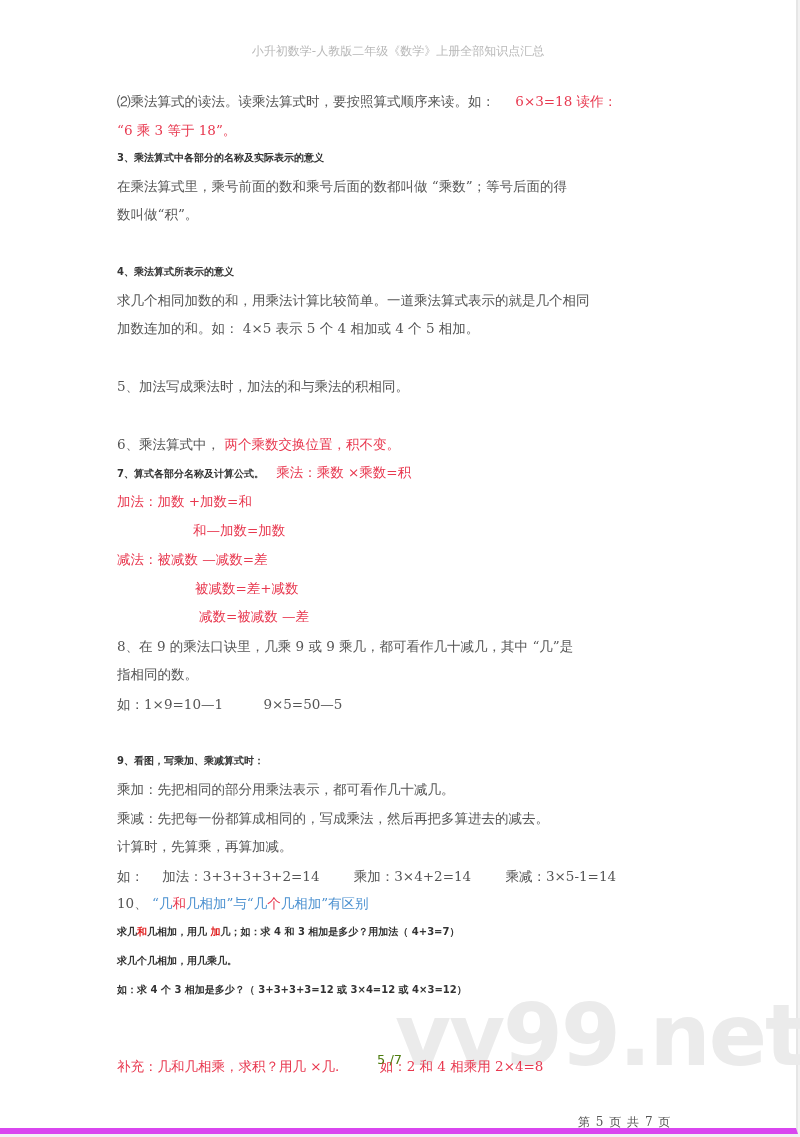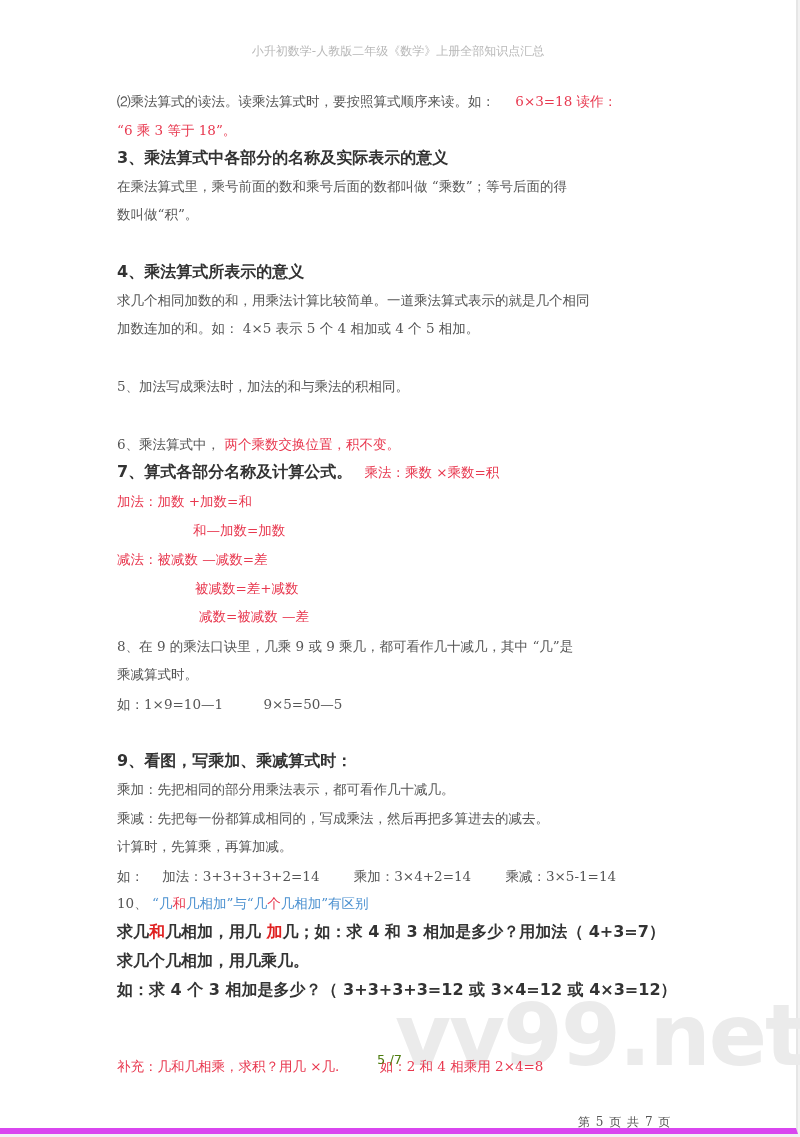--- a/index.html
+++ b/index.html
@@ -15,21 +15,21 @@
     position: absolute; top: 43px; left: 0; width: 796px; text-align: center;
     font-family: "DejaVu Sans", "Liberation Sans", sans-serif;
     font-size: 12px; color: #b8b8b8; letter-spacing: 0px;
   }
   .line {
     position: absolute; left: 117px; font-size: 13.5px; color: #555; white-space: nowrap;
     line-height: 20px;
   }
   .red { color: #e8384f; }
   .blue { color: #4a90d0; }
-  .bold { font-family: "DejaVu Sans", "Liberation Sans", sans-serif; font-weight: bold; color: #333; font-size: 16px; }
+  .bold { font-family: "DejaVu Sans", "Liberation Sans", sans-serif; font-weight: bold; color: #333; font-size: 10px; }
   .watermark {
     position: absolute; left: 395px; top: 985px; font-family: "DejaVu Sans", "Liberation Sans", sans-serif;
     font-size: 86px; font-weight: bold; color: #ebebeb; letter-spacing: -2px; z-index: 0;
   }
   .content { position: relative; z-index: 1; }
   .pagenum {
     position: absolute; left: 377px; top: 1052px; font-family: "DejaVu Sans", "Liberation Sans", sans-serif;
     font-size: 13px; color: #4d7c0f; z-index: 2;
   }
   .footer {
@@ -71,21 +71,21 @@
       <span class="bold">7、算式各部分名称及计算公式。</span>
       <span class="red" style="margin-left:8px;">乘法：乘数 ×乘数=积</span>
     </div>
     <div class="line red" style="top:491px;">加法：加数 +加数=和</div>
     <div class="line red" style="top:520px; left:193px;">和—加数=加数</div>
     <div class="line red" style="top:549px;">减法：被减数 —减数=差</div>
     <div class="line red" style="top:578px; left:195px;">被减数=差+减数</div>
     <div class="line red" style="top:606px; left:199px;">减数=被减数 —差</div>
 
     <div class="line" style="top:636px;">8、在 9 的乘法口诀里，几乘 9 或 9 乘几，都可看作几十减几，其中 “几”是</div>
-    <div class="line" style="top:664px;">乘减算式时。</div>
+    <div class="line" style="top:664px;">指相同的数。</div>
     <div class="line" style="top:694px;">
       <span>如：1×9=10—1</span>
       <span style="margin-left:36px;">9×5=50—5</span>
     </div>
 
     <div class="line bold" style="top:751px;">9、看图，写乘加、乘减算式时：</div>
     <div class="line" style="top:779px;">乘加：先把相同的部分用乘法表示，都可看作几十减几。</div>
     <div class="line" style="top:808px;">乘减：先把每一份都算成相同的，写成乘法，然后再把多算进去的减去。</div>
     <div class="line" style="top:836px;">计算时，先算乘，再算加减。</div>
     <div class="line" style="top:866px;">

